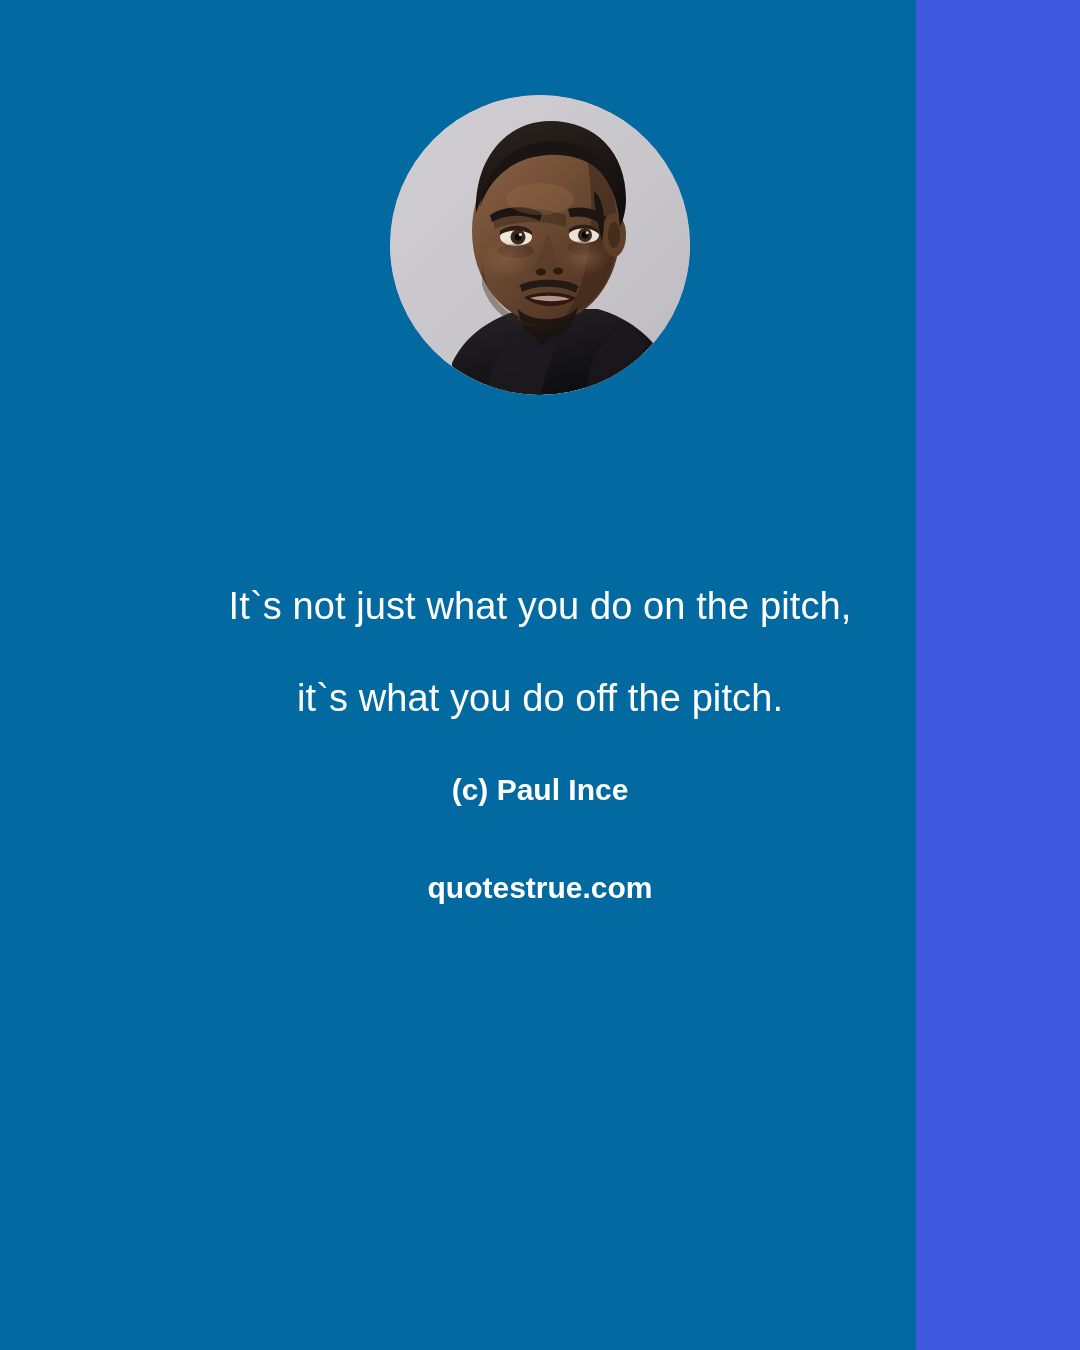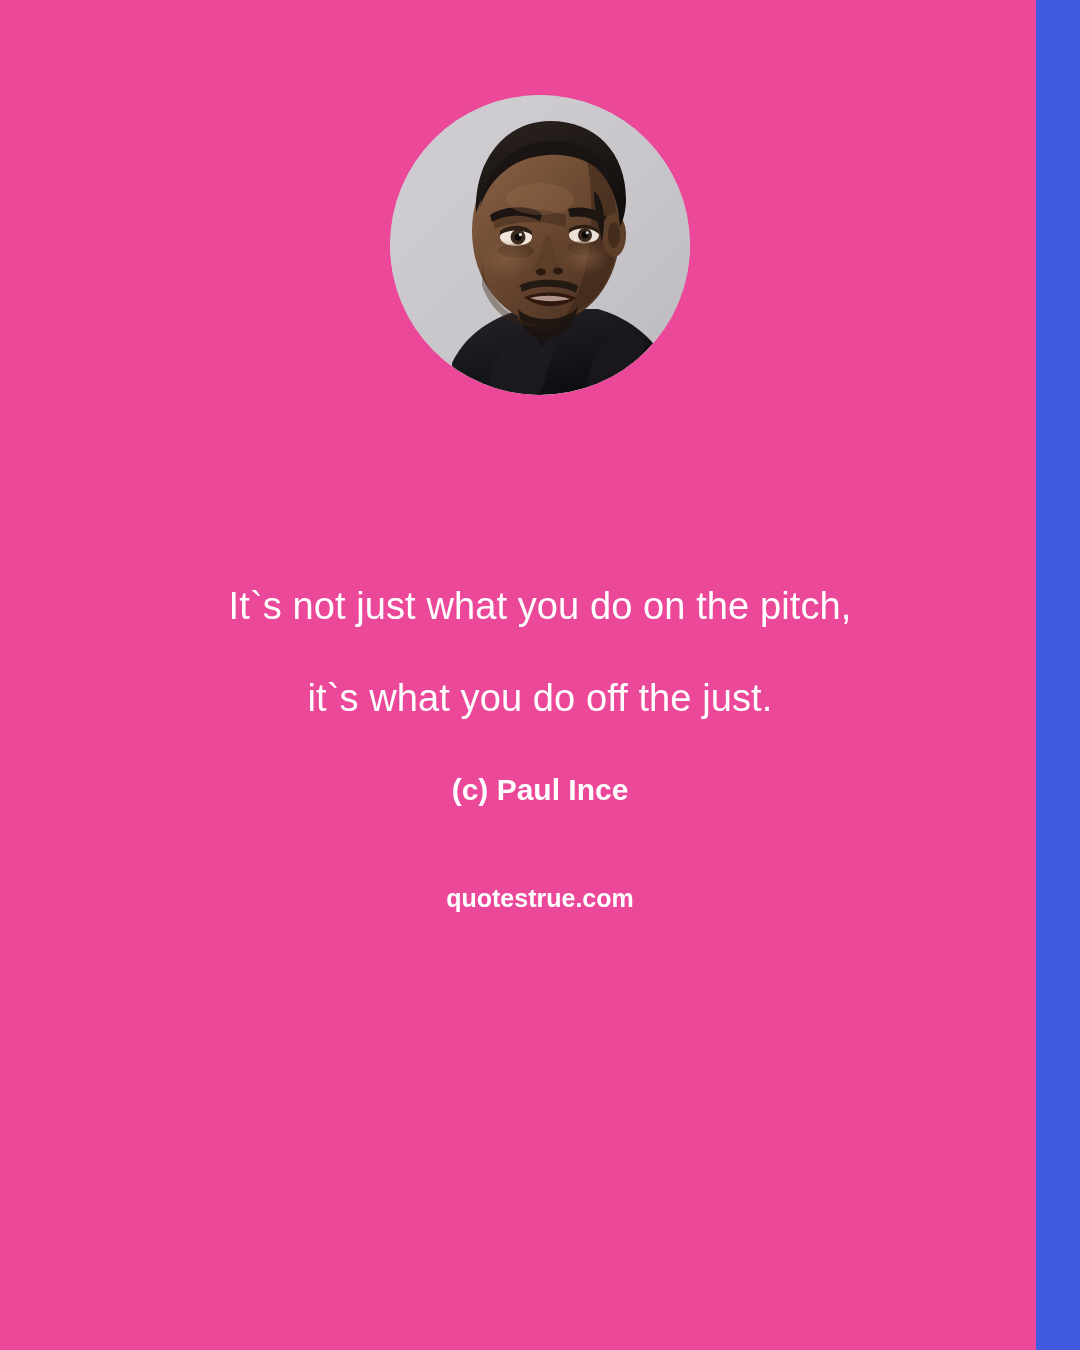--- a/index.html
+++ b/index.html
@@ -9,24 +9,24 @@
   body {
     width: 1080px;
     height: 1350px;
     background: #4059E0;
     font-family: "Liberation Sans", sans-serif;
     overflow: hidden;
     position: relative;
   }
 
   .card {
-    width: 1036px;
+    width: 916px;
     height: 1350px;
     position: relative;
-    background: #ec4899;
+    background: #0369a1;
     display: block;
     text-decoration: underline;
   }
 
   
   .portrait-wrap {
     position: absolute;
     left: 390px;
     top: 95px;
     width: 300px;
@@ -68,24 +68,24 @@
     font-size: 30px;
     font-weight: 700;
     line-height: 92px;
     margin: 0;
     padding: 0;
   }
 
   .site {
     color: #ffffff;
     font-family: "Liberation Sans", sans-serif;
-    font-size: 25px;
+    font-size: 30px;
     font-weight: 700;
     line-height: 92px;
-    margin: 16px;
+    margin: 6px;
     padding: 0;
   }
 </style>
 </head>
 <body>
 
 <div class="card">
 
   <div class="portrait-wrap">
     <svg class="portrait-svg" viewBox="0 0 300 300" aria-hidden="true">
@@ -187,21 +187,21 @@
 
         <ellipse cx="150" cy="104" rx="34" ry="16" fill="#9b7051" opacity="0.3"></ellipse>
       </g>
     </svg>
   </div>
 
   <div class="text-block">
 
     <p class="quote-text">It`s not just what you do on the pitch,</p>
 
-    <p class="quote-text">it`s what you do off the just.</p>
+    <p class="quote-text">it`s what you do off the pitch.</p>
 
     <p class="attribution">(c) Paul Ince</p>
 
     <p class="site">quotestrue.com</p>
 
   </div>
 
 </div>
 
 </body></html>

